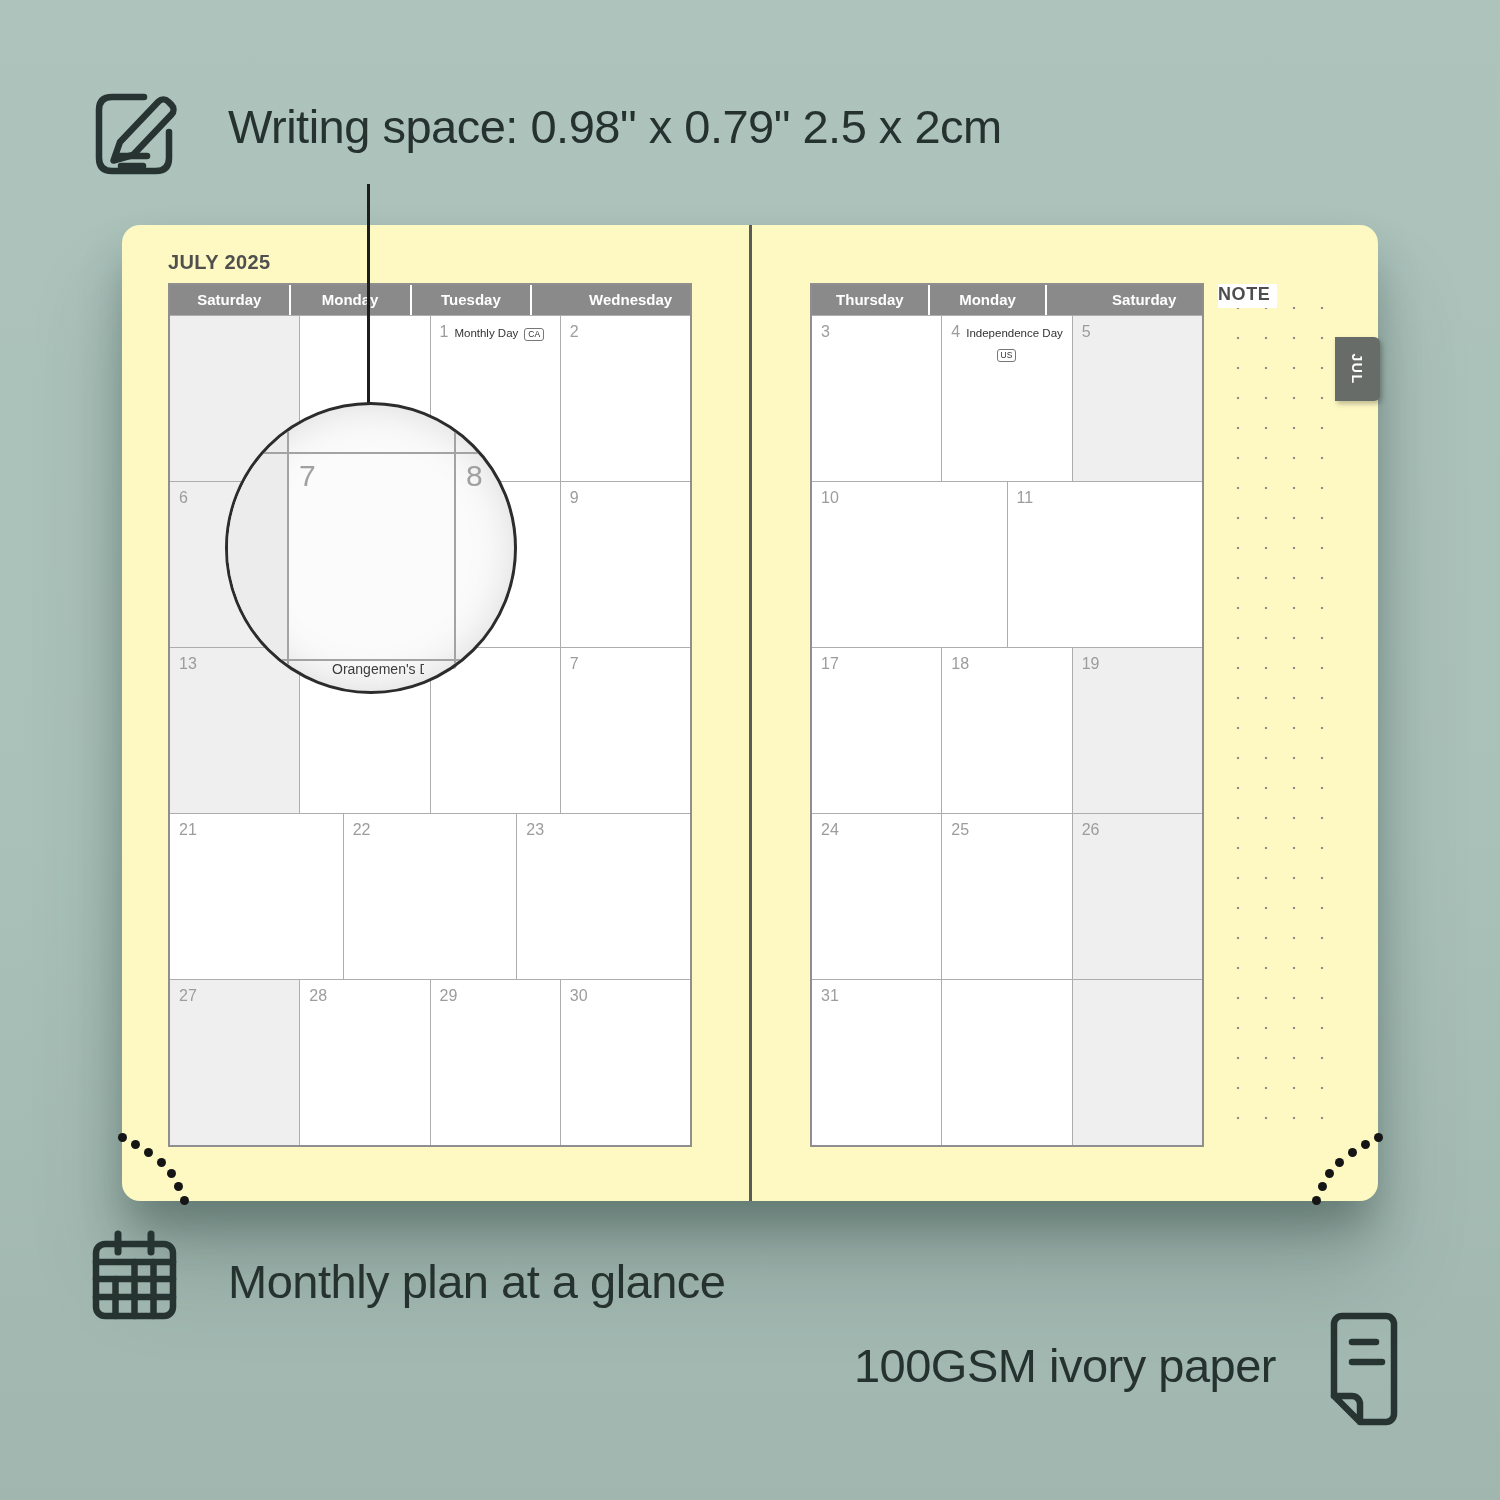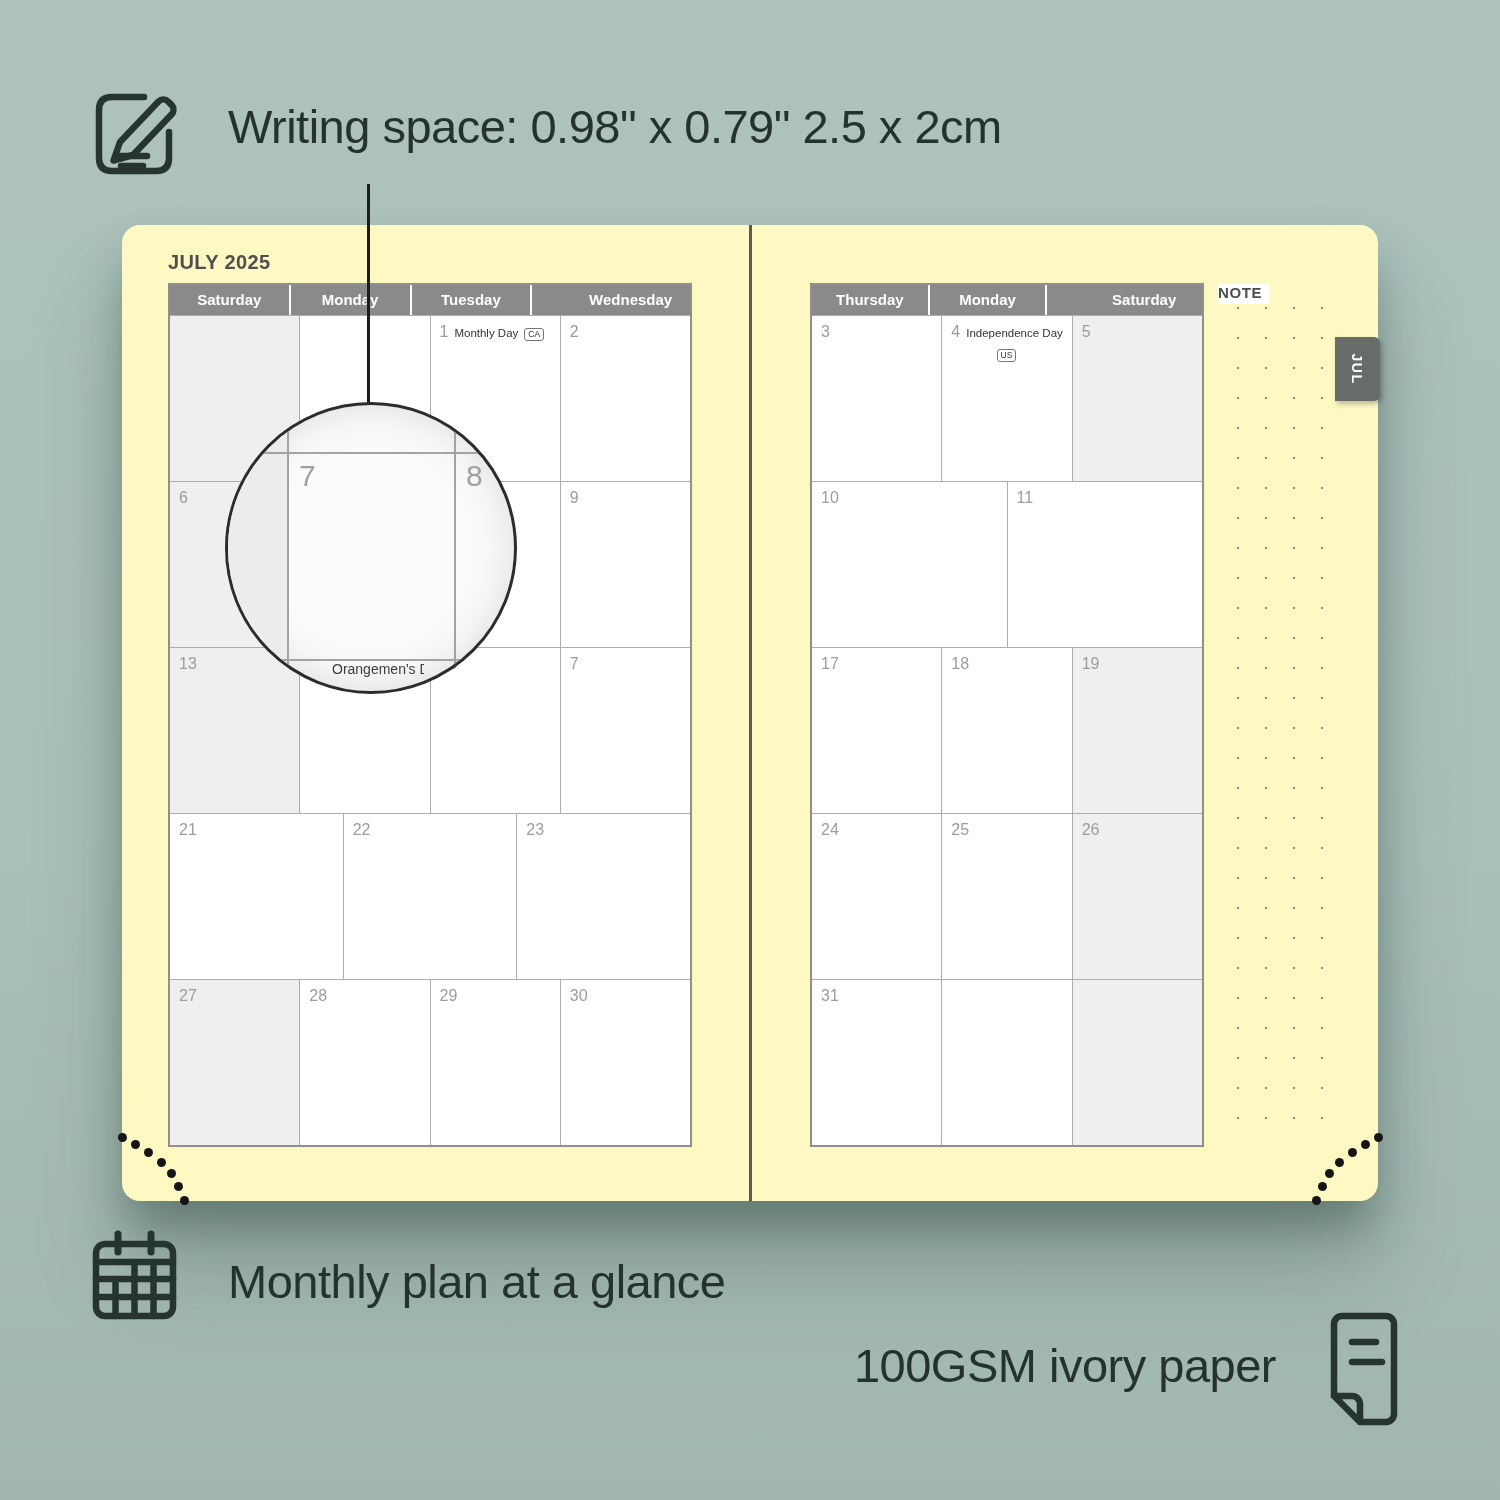--- a/index.html
+++ b/index.html
@@ -44,21 +44,21 @@
   .holiday-label{font-size:11.5px;color:#333;white-space:nowrap;}
   .badge{font-size:8.5px;border:1px solid #777;border-radius:3px;padding:0 3px;color:#333;line-height:11px;display:inline-block;background:#fff;}
   .badge-center{text-align:center;margin-top:3px;margin-right:10px;}
 
   
   .note-panel{
     position:absolute;left:1096px;top:62px;width:124px;height:852px;
     background-image:radial-gradient(circle,#8d8d8d 1.3px,transparent 1.6px);
     background-size:28px 30px;background-position:6px 6px;
   }
-  .note-label{position:absolute;top:-3px;left:0;background:#fff;font-size:15px;font-weight:bold;color:#4d4d4d;padding:0 7px 3px 0;letter-spacing:0.6px;}
+  .note-label{position:absolute;top:-3px;left:0;background:#fff;font-size:18px;font-weight:bold;color:#4d4d4d;padding:0 7px 3px 0;letter-spacing:0.6px;}
   .jul-tab{
     position:absolute;left:1213px;top:112px;width:45px;height:64px;background:#676c69;
     border-radius:0 6px 6px 0;display:flex;align-items:center;justify-content:center;
     box-shadow:2px 3px 5px rgba(0,0,0,0.25);
   }
   .jul-tab span{transform:rotate(90deg);color:#fff;font-weight:bold;font-size:14px;letter-spacing:1.5px;}
 
   .corner-dot{position:absolute;width:9px;height:9px;border-radius:50%;background:#151515;}
 
   

